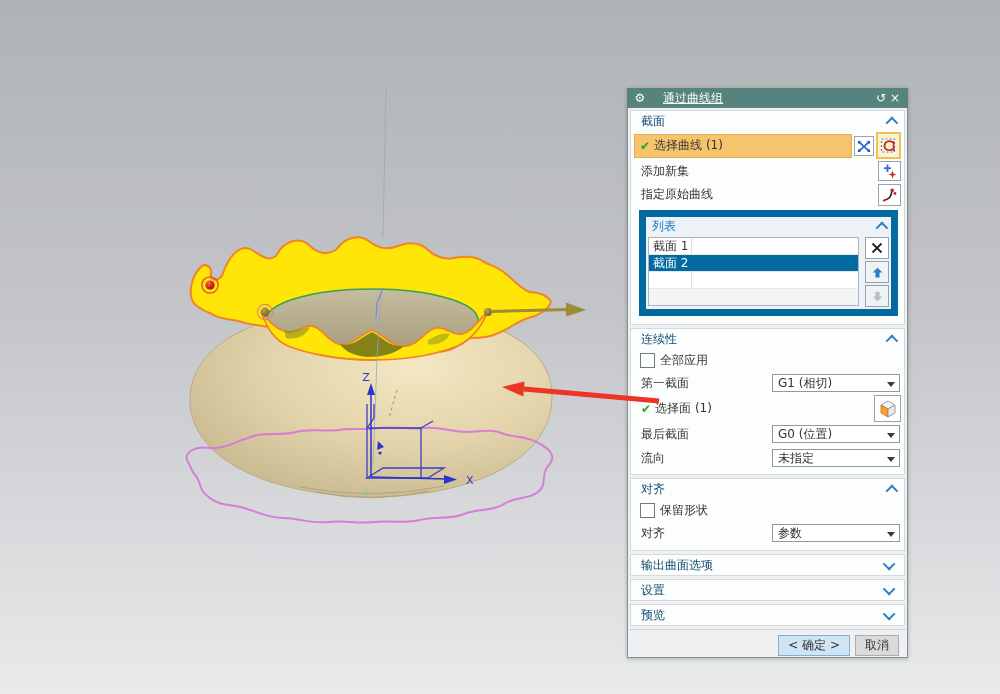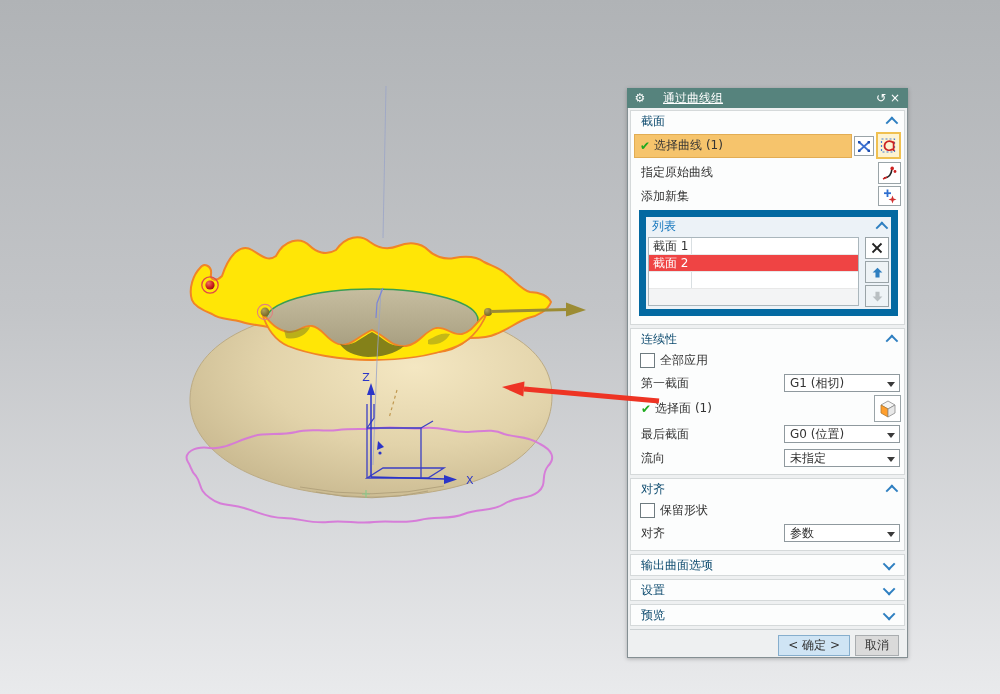--- a/index.html
+++ b/index.html
@@ -33,30 +33,30 @@
   .row-label{display:flex;align-items:center;justify-content:space-between;height:25px;
              padding-left:10px;margin-right:3px;}
   .row-label .ibtn{width:23px;height:22px;}
   .list-panel{margin:3px 6px 8px 8px;border:7px solid #0369a1;background:#ecf2f7;}
   .list-header{height:18px;display:flex;align-items:center;justify-content:space-between;
                padding:0 6px;color:#1778be;}
   .list-wrap{display:flex;padding:2px;gap:6px;align-items:flex-start;}
   .list-table{flex:1;background:#fff;border:1px solid #aab6bc;position:relative;}
   .coldiv{position:absolute;left:42px;top:0;bottom:0;width:1px;background:#d9dfe2;}
   .lrow{height:16px;line-height:16px;padding-left:4px;border-bottom:1px solid #e8e8e8;position:relative;}
-  .lrow.sel{background:#ef4444;color:#fff;}
+  .lrow.sel{background:#0369a1;color:#fff;}
   .lrow.dim{background:#f3f4f5;}
   .list-btns{width:24px;display:flex;flex-direction:column;gap:2px;}
   .lbtn{height:20px;border:1px solid #9aa4a8;background:#fff;display:flex;align-items:center;justify-content:center;}
   .lbtn.soft{background:#eef3f6;}
   .chk-row{height:21px;display:flex;align-items:center;gap:5px;padding-left:9px;}
   .cbox{width:13px;height:13px;background:#fff;border:1px solid #6f7b80;display:inline-block;}
   .combo-row{height:24px;display:flex;align-items:center;justify-content:space-between;
              padding:0 4px 0 10px;}
-  .combo{width:116px;height:18px;border:1px solid #8f999e;background:#fff;display:flex;align-items:center;
+  .combo{width:128px;height:18px;border:1px solid #8f999e;background:#fff;display:flex;align-items:center;
          padding-left:5px;box-sizing:border-box;}
   .caret{margin-left:auto;margin-right:4px;width:0;height:0;border:4px solid transparent;
          border-top:5px solid #3a3a3a;transform:translateY(3px);}
   .face-row{height:27px;display:flex;align-items:center;justify-content:space-between;
             padding:0 3px 0 10px;}
   .face-left{display:flex;align-items:center;gap:4px;}
   .cube-btn{width:25px;height:25px;border:1px solid #9aa4a8;background:#fff;display:flex;
             align-items:center;justify-content:center;}
   .gbox.collapsed .sec-header{height:20px;}
   .footer{display:flex;justify-content:flex-end;gap:5px;padding:5px 6px 1px 6px;border-top:1px solid #ccd1d3;
@@ -202,38 +202,38 @@
             </svg>
           </div>
           <div class="ibtn hl">
             <svg width="18" height="19" viewBox="0 0 18 19">
               <rect x="1.5" y="3" width="13" height="13" fill="none" stroke="#4a7fd4" stroke-width="1.2" stroke-dasharray="2,2"></rect>
               <path d="M 14 7 C 9 3 4.5 6 4.5 10 C 4.5 14 9.5 15.5 13 13" fill="none" stroke="#cc2222" stroke-width="1.7"></path>
               <line x1="13.6" y1="5.5" x2="13.6" y2="15" stroke="#cc2222" stroke-width="1.7"></line>
             </svg>
           </div>
         </div>
+        <div class="row-label" style="height:22px;">
+          <span>添加新集</span>
+          <div class="ibtn" style="height:20px;">
+            <svg width="17" height="17" viewBox="0 0 17 17">
+              <line x1="6.5" y1="1.5" x2="6.5" y2="9" stroke="#2f6fd0" stroke-width="1.8"></line>
+              <line x1="3" y1="5.2" x2="10" y2="5.2" stroke="#2f6fd0" stroke-width="1.8"></line>
+              <path d="M 11.5 7.5 L 12.6 10.4 L 15.5 11.5 L 12.6 12.6 L 11.5 15.5 L 10.4 12.6 L 7.5 11.5 L 10.4 10.4 Z" fill="#d03030"></path>
+            </svg>
+          </div>
+        </div>
         <div class="row-label">
           <span>指定原始曲线</span>
           <div class="ibtn">
             <svg width="17" height="16" viewBox="0 0 17 16">
               <path d="M 3 13 C 8 13 10.5 9 11 3.5" fill="none" stroke="#222" stroke-width="1.6"></path>
               <circle cx="11.2" cy="3.4" r="1.8" fill="#cc2222"></circle>
               <path d="M 2 14 L 6 12" stroke="#cc2222" stroke-width="1.5"></path>
               <circle cx="14" cy="6.5" r="1.4" fill="#cc2222"></circle>
-            </svg>
-          </div>
-        </div>
-        <div class="row-label" style="height:22px;">
-          <span>添加新集</span>
-          <div class="ibtn" style="height:20px;">
-            <svg width="17" height="17" viewBox="0 0 17 17">
-              <line x1="6.5" y1="1.5" x2="6.5" y2="9" stroke="#2f6fd0" stroke-width="1.8"></line>
-              <line x1="3" y1="5.2" x2="10" y2="5.2" stroke="#2f6fd0" stroke-width="1.8"></line>
-              <path d="M 11.5 7.5 L 12.6 10.4 L 15.5 11.5 L 12.6 12.6 L 11.5 15.5 L 10.4 12.6 L 7.5 11.5 L 10.4 10.4 Z" fill="#d03030"></path>
             </svg>
           </div>
         </div>
 
         <div class="list-panel">
           <div class="list-header">
             <span>列表</span>
             <span class="chev up"></span>
           </div>
           <div class="list-wrap">

